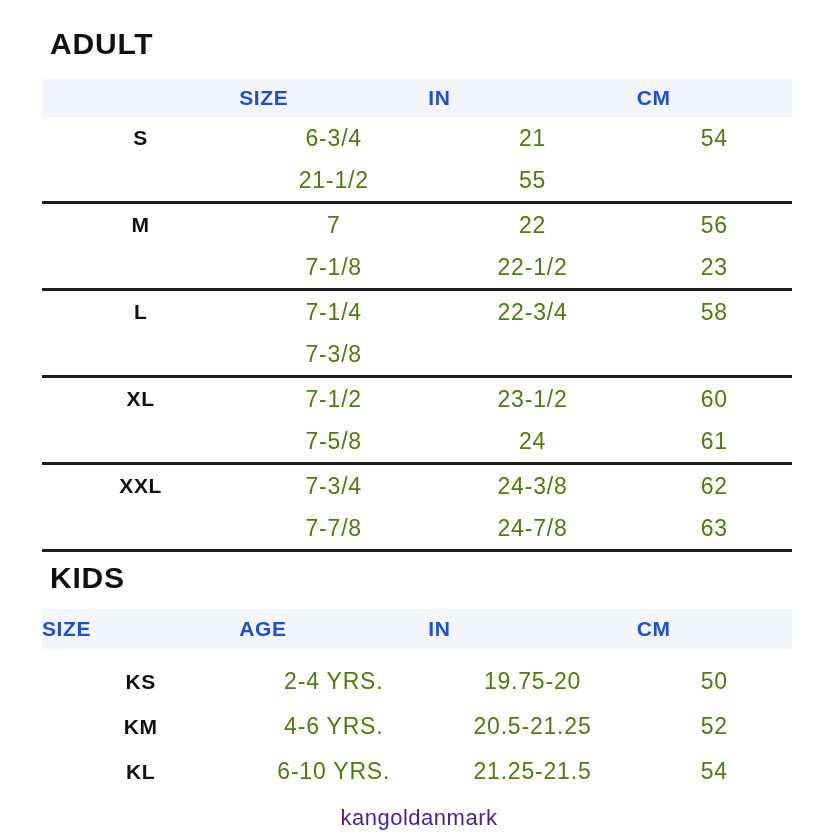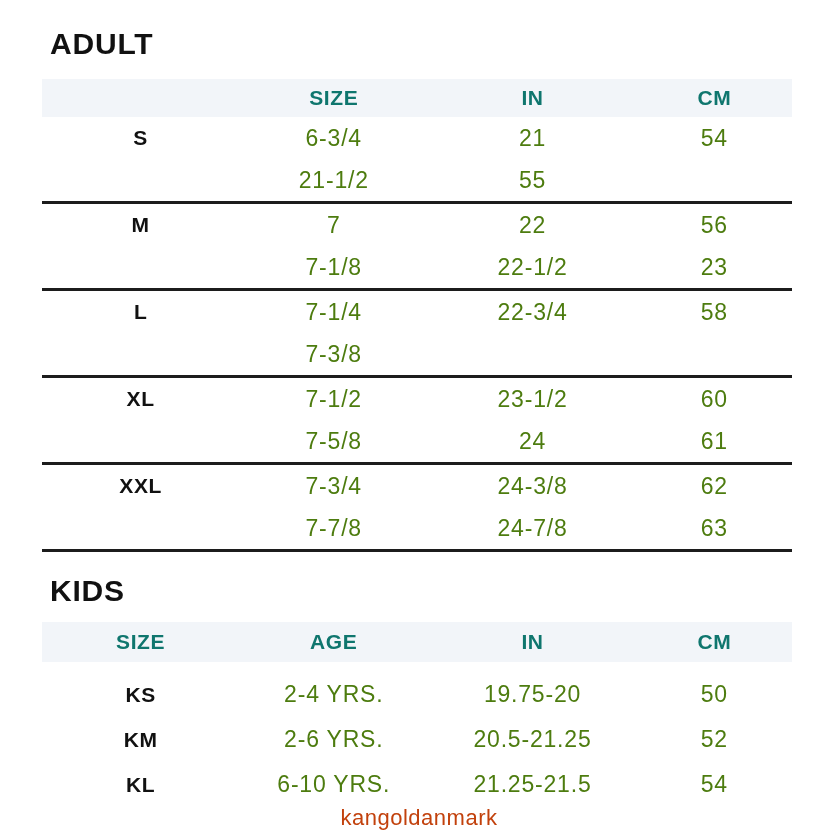--- a/index.html
+++ b/index.html
@@ -19,36 +19,36 @@
   }
   .section-title {
     font-size: 30px;
     font-weight: 800;
     color: #111111;
     letter-spacing: 0.8px;
     margin: 0 0 0 8px;
     line-height: 32px;
   }
   .section-title.adult { margin-top: 2px; }
-  .section-title.kids  { margin-top: 23px; }
+  .section-title.kids  { margin-top: 10px; }
 
   .thead {
     display: grid;
     grid-template-columns: 26.3% 25.2% 27.8% 20.7%;
     align-items: center;
     background: #f2f5f9;
     height: 38px;
     margin-top: 19px;
   }
   .kids .thead-k { margin-top: 15px; height: 40px; }
   .th {
-    text-align: center;
+    text-align: left;
     font-size: 21px;
     font-weight: 700;
-    color: #0f766e;
+    color: #1d4ed8;
     letter-spacing: 0.6px;
   }
 
   .group {
     border-bottom: 3px solid #1c1c1c;
   }
   .trow {
     display: grid;
     grid-template-columns: 26.3% 25.2% 27.8% 20.7%;
     align-items: center;
@@ -72,21 +72,21 @@
   }
 
   .watermark {
     position: absolute;
     left: 0;
     right: 0;
     bottom: 7px;
     text-align: center;
     font-size: 22px;
     font-weight: 400;
-    color: #c2410c;
+    color: #4c1d95;
     letter-spacing: 0.5px;
   }
 </style>
 </head>
 <body>
 
 <div class="page">
 
   <h1 class="section-title adult">ADULT</h1>
 
@@ -183,21 +183,21 @@
 
     <div class="kids-body">
       <div class="trow">
         <div class="cell rowlabel">KS</div>
         <div class="cell">2-4 YRS.</div>
         <div class="cell">19.75-20</div>
         <div class="cell">50</div>
       </div>
       <div class="trow">
         <div class="cell rowlabel">KM</div>
-        <div class="cell">2-6 YRS.</div>
+        <div class="cell">4-6 YRS.</div>
         <div class="cell">20.5-21.25</div>
         <div class="cell">52</div>
       </div>
       <div class="trow">
         <div class="cell rowlabel">KL</div>
         <div class="cell">6-10 YRS.</div>
         <div class="cell">21.25-21.5</div>
         <div class="cell">54</div>
       </div>
     </div>

